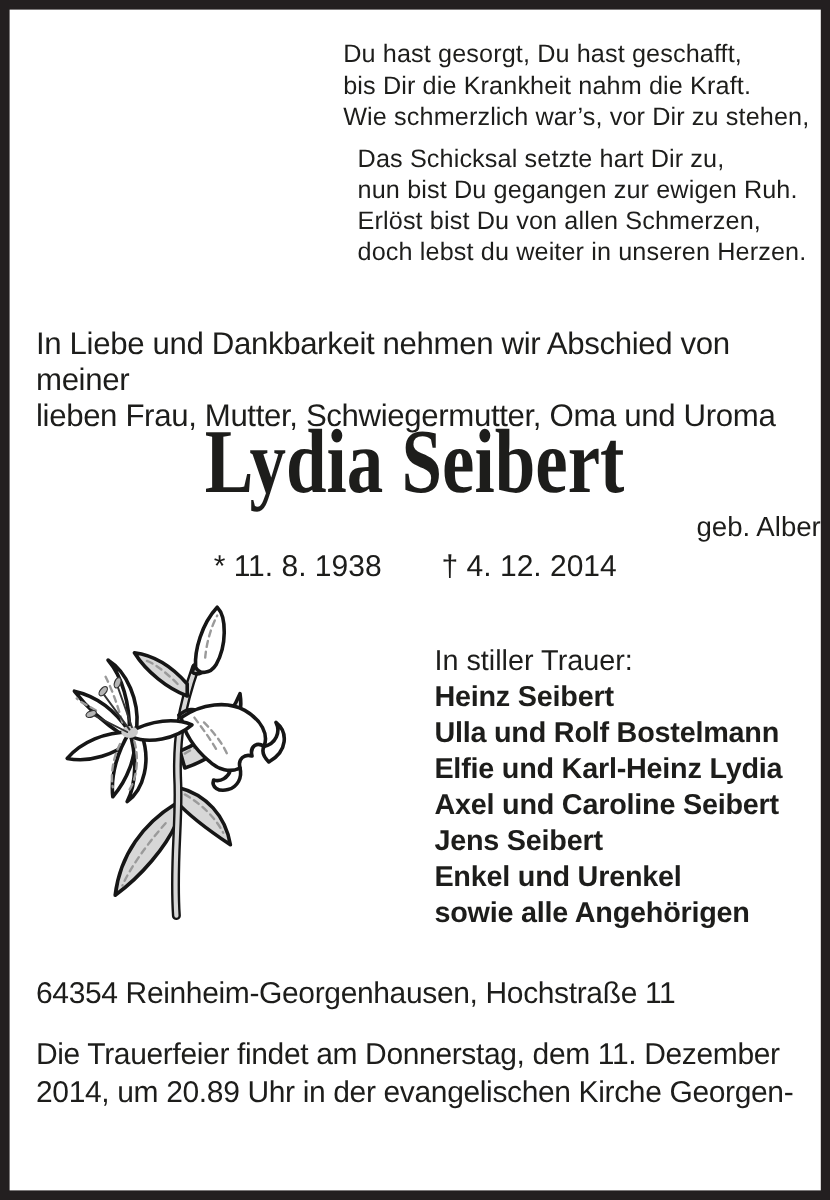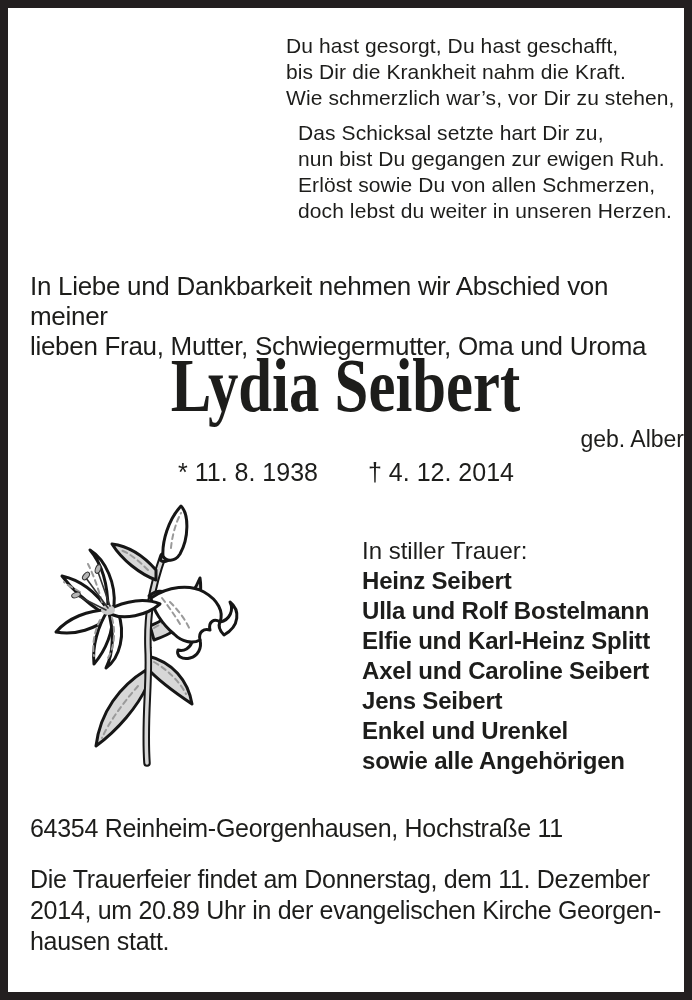--- a/index.html
+++ b/index.html
@@ -81,21 +81,21 @@
 
   <div class="poem">
     <div class="stanza1">
       <div>Du hast gesorgt, Du hast geschafft,</div>
       <div>bis Dir die Krankheit nahm die Kraft.</div>
       <div>Wie schmerzlich war’s, vor Dir zu stehen,</div>
     </div>
     <div class="stanza2">
       <div>Das Schicksal setzte hart Dir zu,</div>
       <div>nun bist Du gegangen zur ewigen Ruh.</div>
-      <div>Erlöst sowie Du von allen Schmerzen,</div>
+      <div>Erlöst bist Du von allen Schmerzen,</div>
       <div>doch lebst du weiter in unseren Herzen.</div>
     </div>
   </div>
 
   <div class="intro">
     <div>In Liebe und Dankbarkeit nehmen wir Abschied von meiner</div>
     <div>lieben Frau, Mutter, Schwiegermutter, Oma und Uroma</div>
   </div>
 
   <div class="name-wrap">
@@ -145,28 +145,27 @@
       <ellipse cx="36" cy="78" rx="4.5" ry="2.5" fill="#b5b5b5" stroke="#333333" stroke-width="1" transform="rotate(-50 36 78)"></ellipse>
       <ellipse cx="48" cy="71" rx="4.5" ry="2.5" fill="#b5b5b5" stroke="#333333" stroke-width="1" transform="rotate(-70 48 71)"></ellipse>
       <ellipse cx="26" cy="97" rx="4.5" ry="2.5" fill="#b5b5b5" stroke="#333333" stroke-width="1" transform="rotate(-20 26 97)"></ellipse>
     </g>
   </svg>
 
   <div class="mourners">
     <div class="heading">In stiller Trauer:</div>
     <div class="mname">Heinz Seibert</div>
     <div class="mname">Ulla und Rolf Bostelmann</div>
-    <div class="mname">Elfie und Karl-Heinz Splitt</div>
+    <div class="mname">Elfie und Karl-Heinz Lydia</div>
     <div class="mname">Axel und Caroline Seibert</div>
     <div class="mname">Jens Seibert</div>
     <div class="mname">Enkel und Urenkel</div>
     <div class="mname">sowie alle Angehörigen</div>
   </div>
 
   <div class="address">64354 Reinheim-Georgenhausen, Hochstraße 11</div>
 
   <div class="funeral">
     <div>Die Trauerfeier findet am Donnerstag, dem 11. Dezember</div>
     <div>2014, um 20.89 Uhr in der evangelischen Kirche Georgen-</div>
-    <div>hausen statt.</div>
   </div>
 
 </div>
 
 </body></html>

